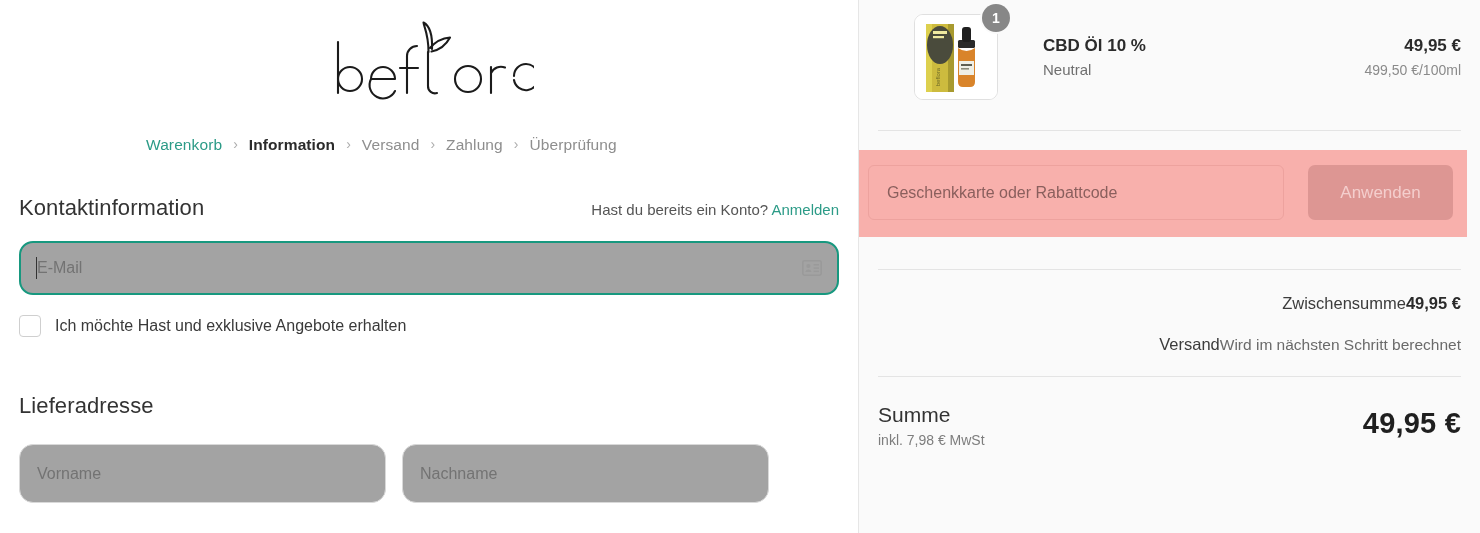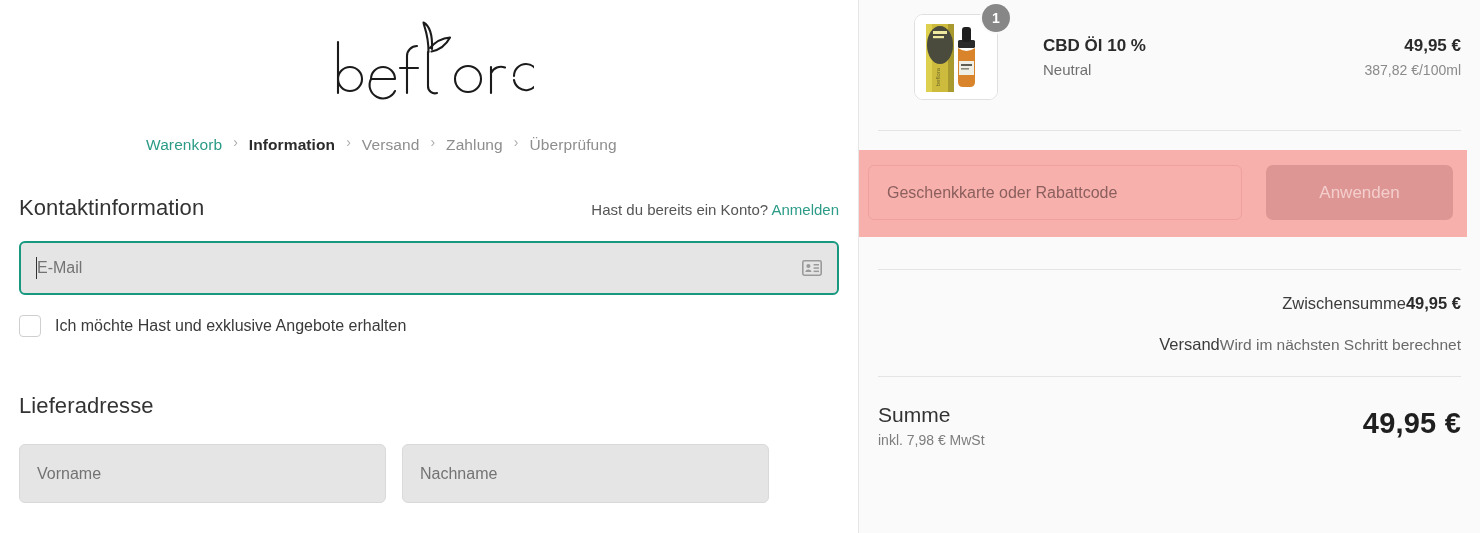--- a/index.html
+++ b/index.html
@@ -38,20 +38,21 @@
     padding-top: 16px;
     padding-bottom: 6px;
   }
 
   .logo {
     display: block;
   }
 
   .breadcrumb {
     display: flex;
+    align-items: center;
     gap: 11px;
     margin-left: 146px;
     margin-top: 22px;
     font-size: 15.5px;
     white-space: nowrap;
   }
   .crumb { color: #8e8e8e; letter-spacing: .1px; }
   .crumb.link { color: #2c9b87; }
   .crumb.current { color: #2b2b2b; font-weight: 700; }
   .crumb-sep {
@@ -89,22 +90,22 @@
 
   .field-wrap {
     position: relative;
     margin: 20px 19px 0 19px;
   }
 
   .text-input {
     width: 100%;
     height: 54px;
     border: 1px solid #d9d9d9;
-    border-radius: 6px;
-    background: #e5e5e5;
+    border-radius: 14px;
+    background: #a3a3a3;
     font-family: "Liberation Sans", sans-serif;
     font-size: 16px;
     color: #2b2b2b;
     padding: 0 17px;
     outline: none;
   }
   .text-input::placeholder { color: #737373; }
   .text-input.focused {
     border: 2px solid #17987f;
     padding: 0 16px;
@@ -270,21 +271,21 @@
     background: transparent;
     font-family: "Liberation Sans", sans-serif;
     font-size: 16px;
     color: #7d5a58;
     padding: 0 18px;
     outline: none;
   }
   .discount-input::placeholder { color: #8a5f5d; }
   .apply-btn {
     flex: 0 0 auto;
-    width: 187px;
+    width: 145px;
     height: 55px;
     border: none;
     border-radius: 7px;
     background: #dd9693;
     color: #f4cecd;
     font-family: "Liberation Sans", sans-serif;
     font-size: 17px;
     cursor: pointer;
   }
 
@@ -430,21 +431,21 @@
         <span class="qty-badge">1</span>
       </div>
 
       <div class="item-info">
         <div class="item-title">CBD Öl 10 %</div>
         <div class="item-variant">Neutral</div>
       </div>
 
       <div class="item-prices">
         <div class="item-price">49,95 €</div>
-        <div class="item-unit-price">387,82 €/100ml</div>
+        <div class="item-unit-price">499,50 €/100ml</div>
       </div>
     </div>
 
     <div class="divider d1"></div>
 
     <div class="discount-band">
       <input class="discount-input" type="text" placeholder="Geschenkkarte oder Rabattcode" style="">
       <button class="apply-btn">Anwenden</button>
     </div>
 

